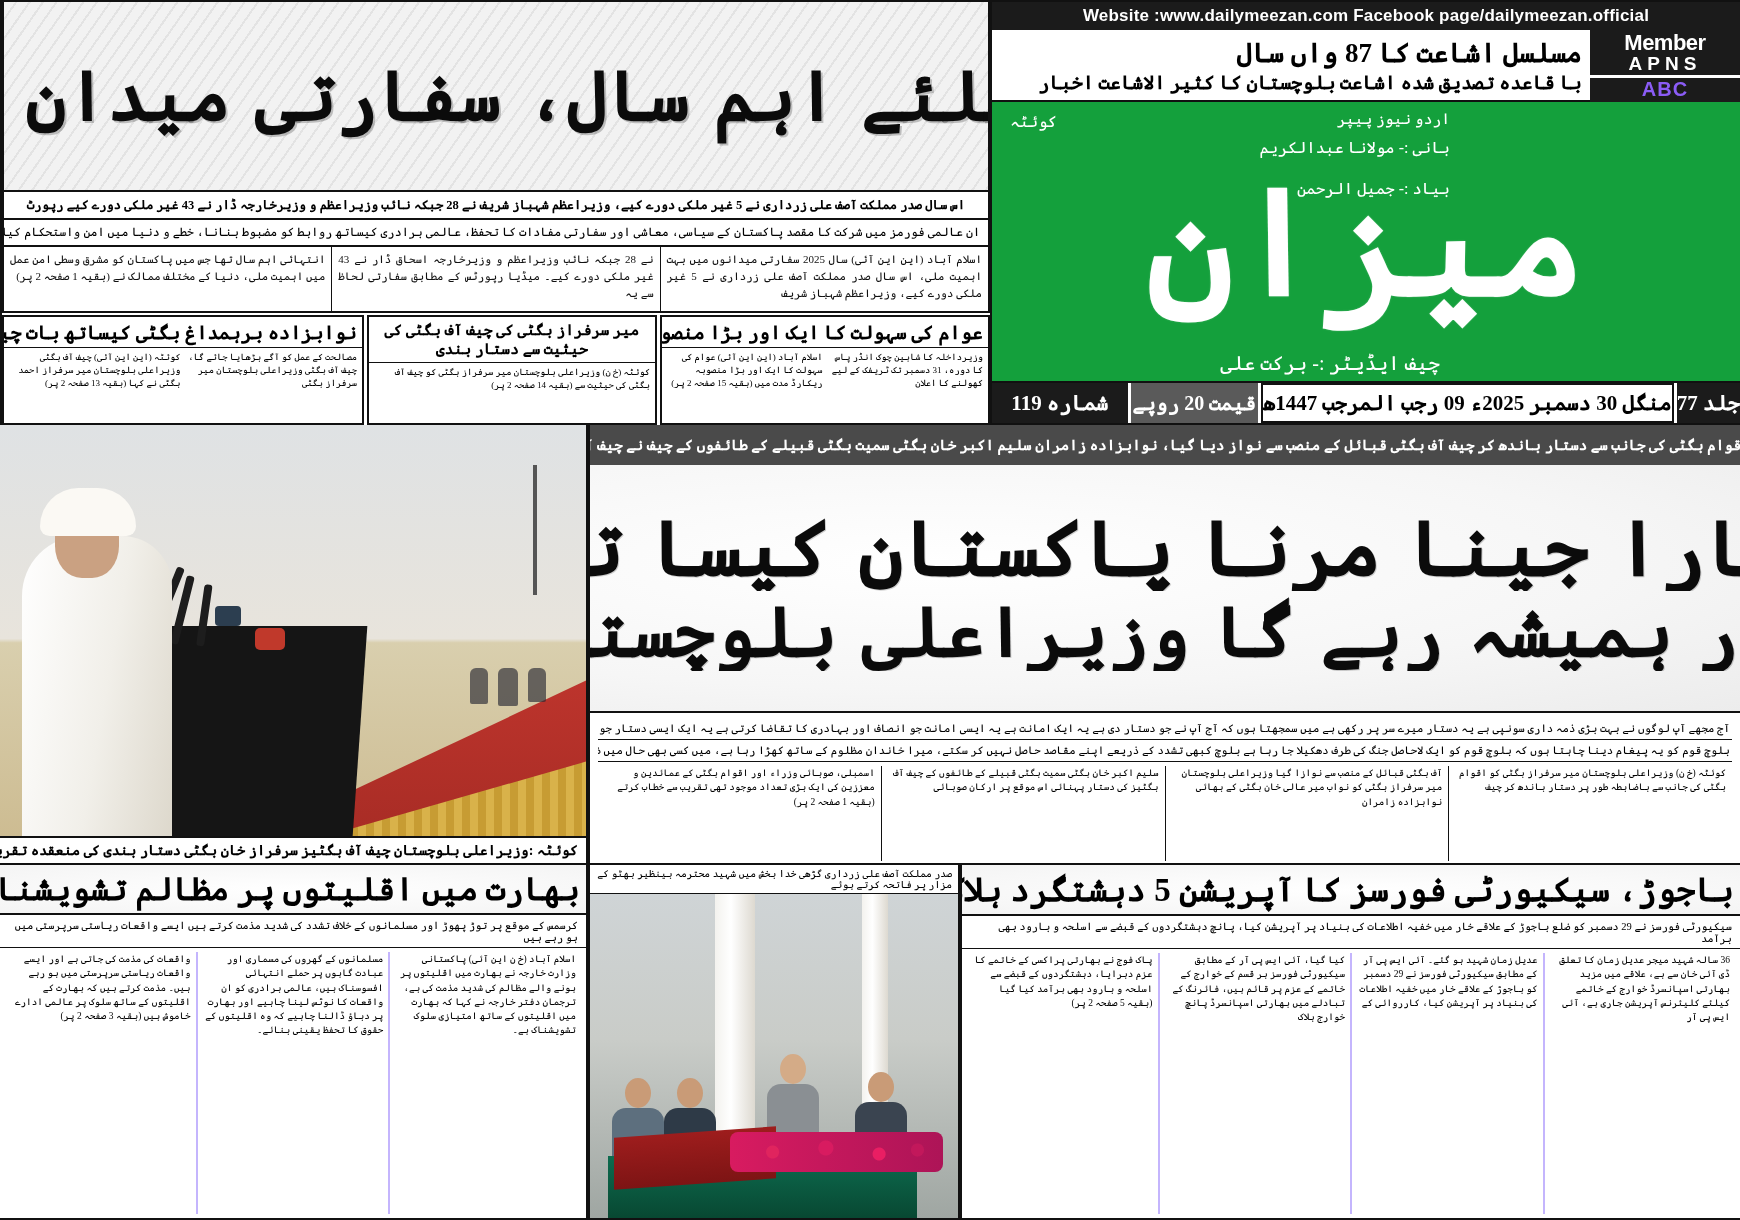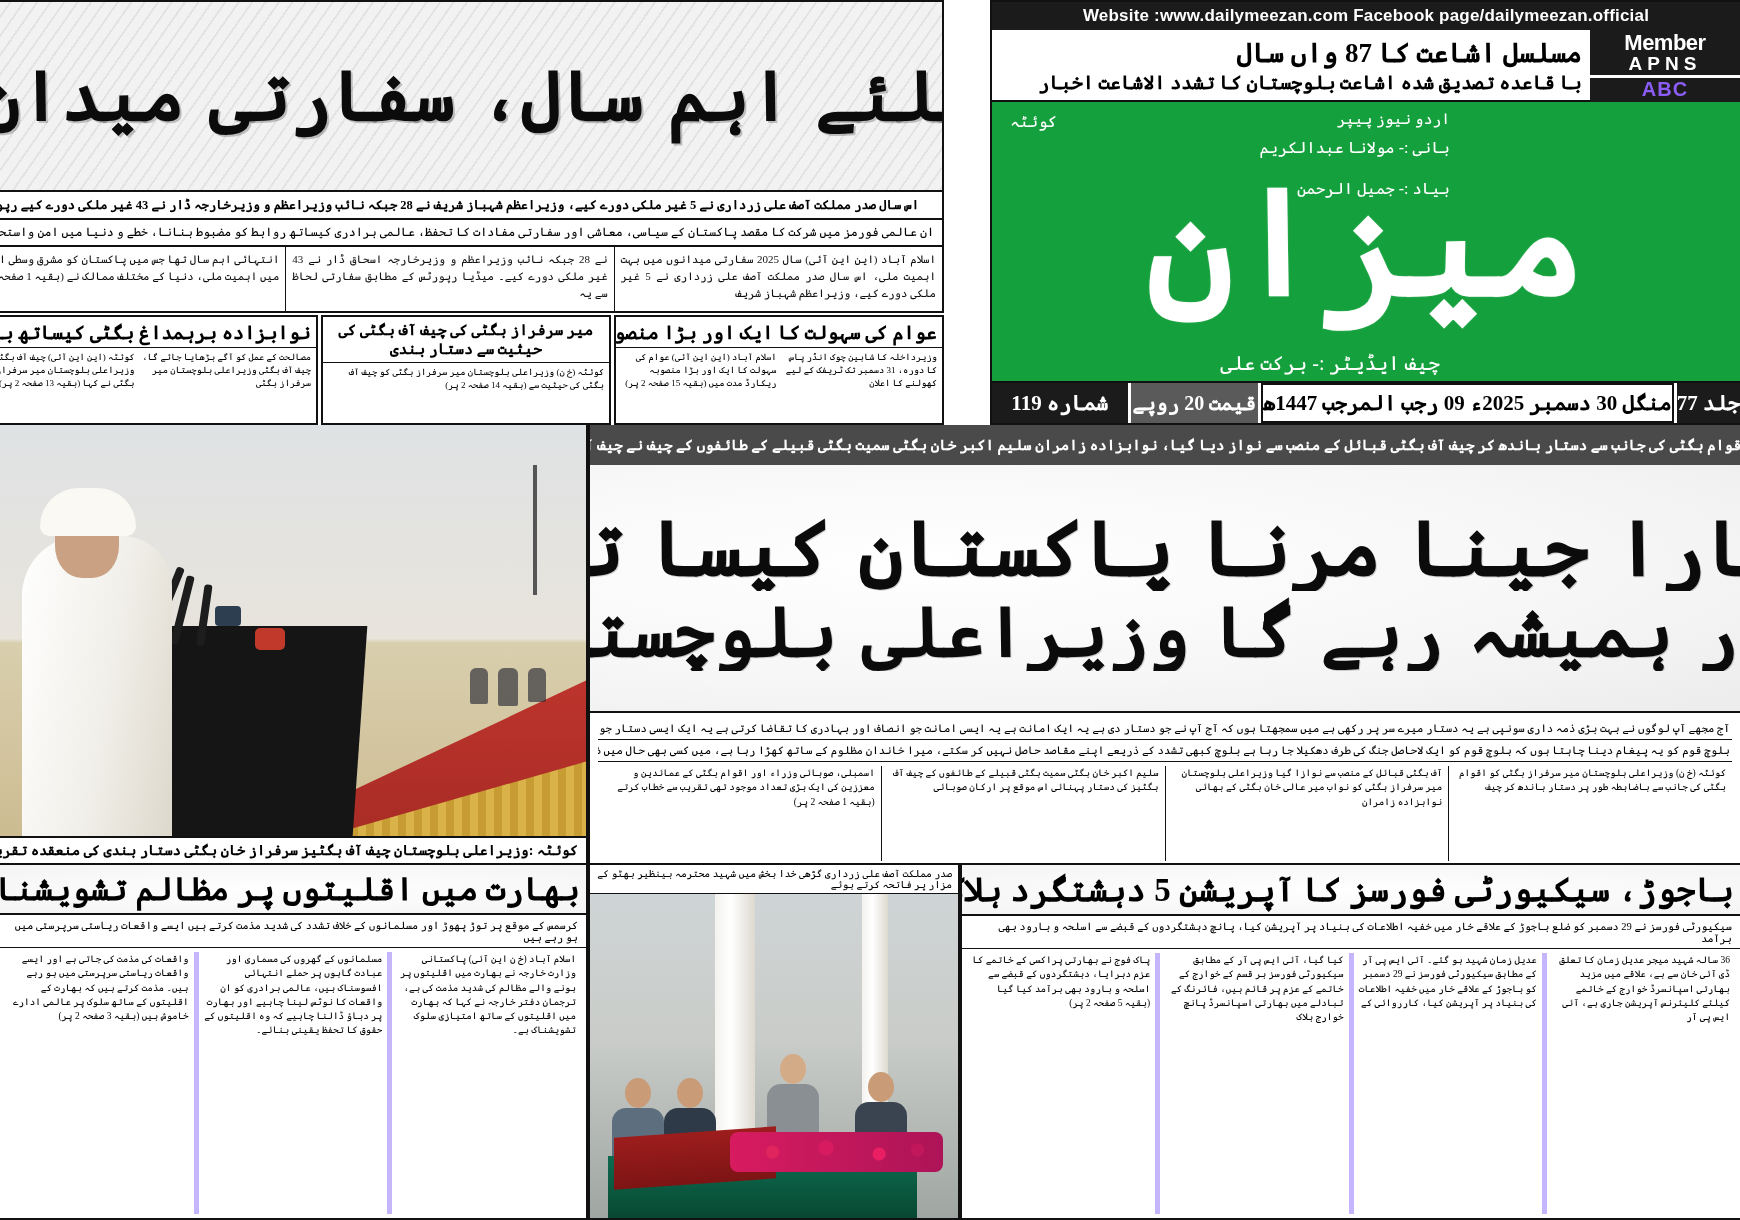--- a/index.html
+++ b/index.html
@@ -37,21 +37,21 @@
     white-space: nowrap;
     overflow: hidden;
     text-shadow: 1px 1px 0 rgba(0,0,0,.18);
   }
   .bodytext {
     direction: rtl; text-align: justify;
     font-size: 11px; line-height: 1.55; color: #111;
   }
 
   
-  .topzone { display: flex; width: 1720px; height: 425px; gap: 46px; }
+  .topzone { display: flex; width: 1720px; height: 425px; }
 
   
   .topleft {
     width: 990px; height: 425px;
     display: flex; flex-direction: column;
     border-left: 2px solid #111;
   }
   .bannerbox {
     height: 190px; position: relative; overflow: hidden;
     border: 2px solid #111; border-bottom: none;
@@ -217,21 +217,21 @@
   .bot-title {
     padding: 5px 6px; text-align: center; direction: rtl;
     font-weight: bold; white-space: nowrap; overflow: hidden;
     border-bottom: 2px solid #111;
     background: radial-gradient(ellipse at center, #fff 0%, #f4f4f4 100%);
   }
   .bot-title.t1 { font-size: 32px; }
   .bot-title.t2 { font-size: 33px; }
   .bot-sub { padding: 4px 8px; direction: rtl; font-size: 10.5px; border-bottom: 1px solid #111; }
   .bot-cols { flex: 1; display: flex; padding: 4px 5px; overflow: hidden; }
-  .bot-cols .c { flex: 1; padding: 0 5px; border-left: 5px solid #c4b5fd; font-size: 9.5px; line-height: 1.5; direction: rtl; }
+  .bot-cols .c { flex: 1; padding: 0 5px; border-left: 2px solid #c4b5fd; font-size: 9.5px; line-height: 1.5; direction: rtl; }
   .bot-cols .c:last-child { border-left: none; }
 
   .photo-coffin {
     flex: 1; position: relative; overflow: hidden;
     background: linear-gradient(#cfd4d6 0%, #c9ccc8 45%, #9fa6a2 100%);
   }
   .bot-mid .mid-strip { padding: 3px 6px; direction: rtl; font-size: 10px; border-bottom: 1px solid #111; }
 
   
   .fig { position: absolute; }
@@ -311,21 +311,21 @@
             <div class="m1">Member</div>
             <div class="m2">APNS</div>
           </div>
           <div class="abc-badge">
             <div class="a1">ABC</div>
             <div class="a2">Certified</div>
           </div>
         </div>
         <div class="cert-right">
           <div class="l1">مسلسل اشاعت کا 87 واں سال</div>
-          <div class="l2">با قاعدہ تصدیق شدہ اشاعت بلوچستان کا تشدد الاشاعت اخبار</div>
+          <div class="l2">با قاعدہ تصدیق شدہ اشاعت بلوچستان کا کثیر الاشاعت اخبار</div>
         </div>
       </div>
 
       <div class="green-panel">
         <div class="gp-tr">
           <div class="t1">اردو نیوز پیپر</div>
           <div class="t2">بانی :- مولانا عبدالکریم</div>
           <div class="t3">بیاد :- جمیل الرحمن</div>
         </div>
         <div class="gp-tl">کوئٹہ</div>

